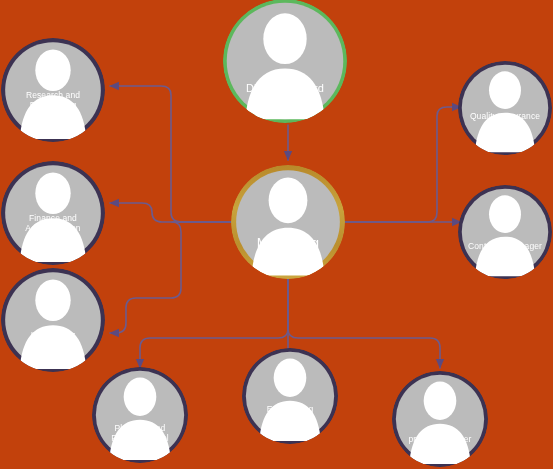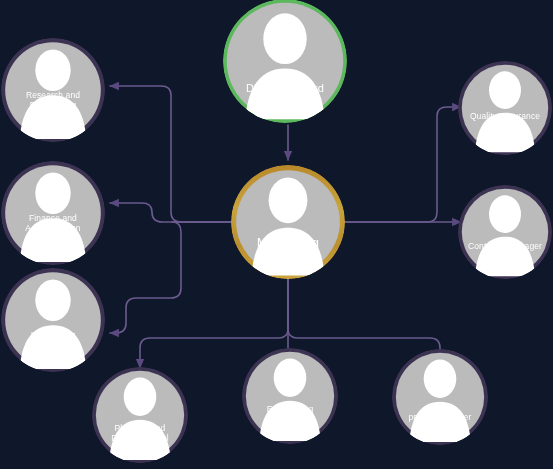--- a/index.html
+++ b/index.html
@@ -5,21 +5,21 @@
 <style>
   html,body{margin:0;padding:0;background:#ffffff;}
   body{
     font-family:"Liberation Sans", sans-serif;
     -webkit-font-smoothing:antialiased;
   }
   #stage{
     position:relative;
     width:553px;
     height:469px;
-    background:#0f172a;
+    background:#c2410c;
     overflow:hidden;
   }
   #connectors{
     position:absolute;
     left:0; top:0;
     width:553px; height:469px;
     pointer-events:none;
   }
   .node{
     position:absolute;
@@ -205,21 +205,21 @@
         <ellipse cx="50" cy="31" rx="17" ry="20" fill="#ffffff"></ellipse>
         <path d="M50,55 C31,55 20,69 18,97 L82,97 C80,69 69,55 50,55 Z" fill="#ffffff"></path>
       </svg>
     </div>
     <div class="label" style="top:56px; font-size:8.5px;">
       <div>Engineering</div>
       <div>manager</div>
     </div>
   </div>
 
-  <div class="node" style="left:392px; top:349px; width:96px; height:96px;">
+  <div class="node" style="left:392px; top:371px; width:96px; height:96px;">
     <div class="disc ring-purple">
       <svg class="avatar" viewBox="0 0 100 100" preserveAspectRatio="none">
         <circle cx="50" cy="50" r="46" fill="#bbbbbb"></circle>
         <ellipse cx="50" cy="31" rx="17" ry="20" fill="#ffffff"></ellipse>
         <path d="M50,55 C31,55 20,69 18,97 L82,97 C80,69 69,55 50,55 Z" fill="#ffffff"></path>
       </svg>
     </div>
     <div class="label" style="top:63px; font-size:8.5px;">
       <div>project manager</div>
     </div>

